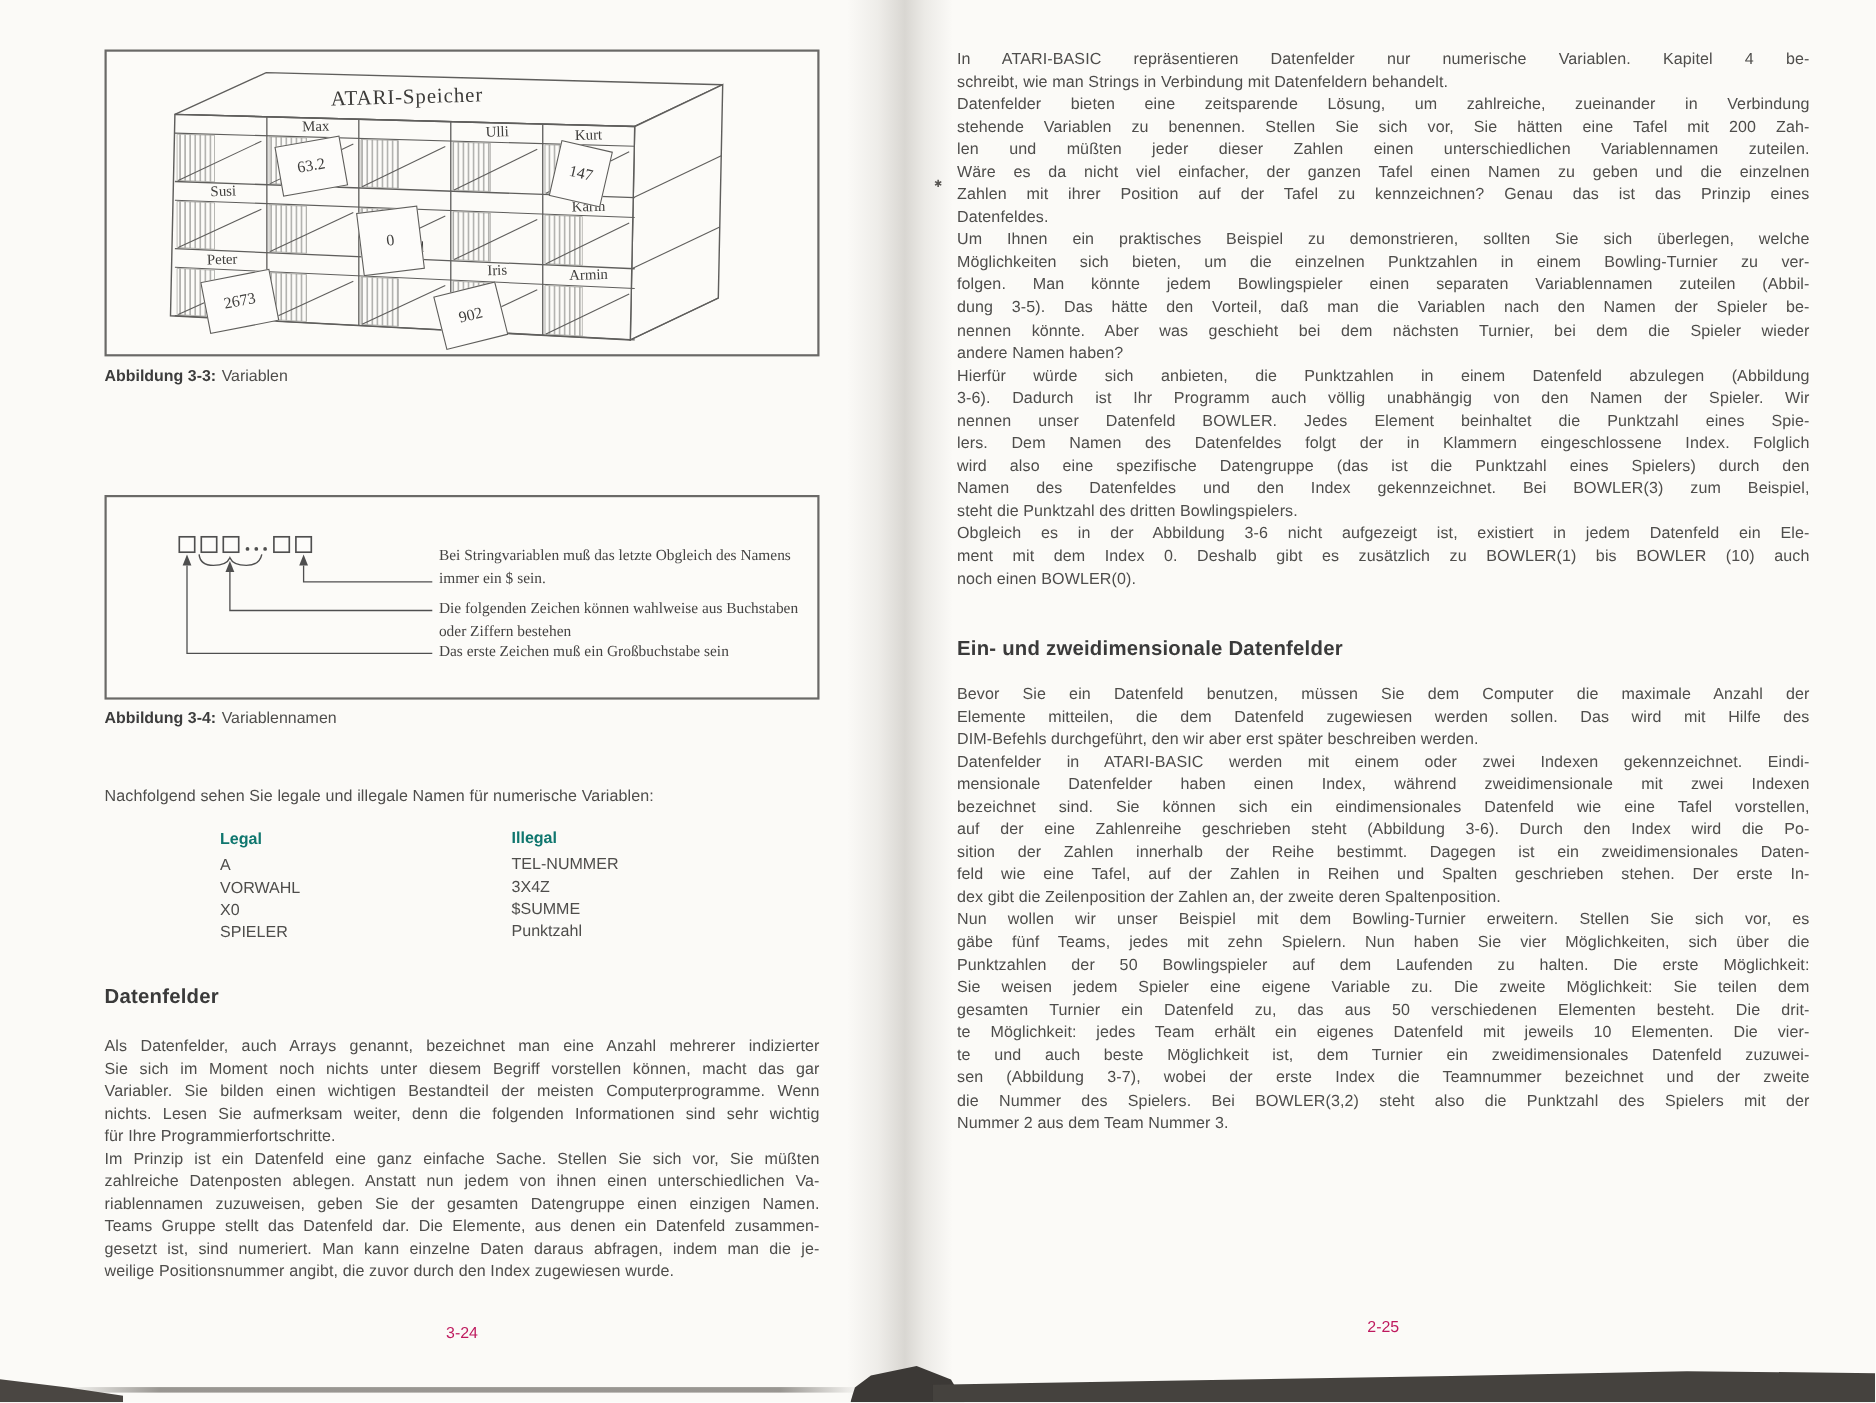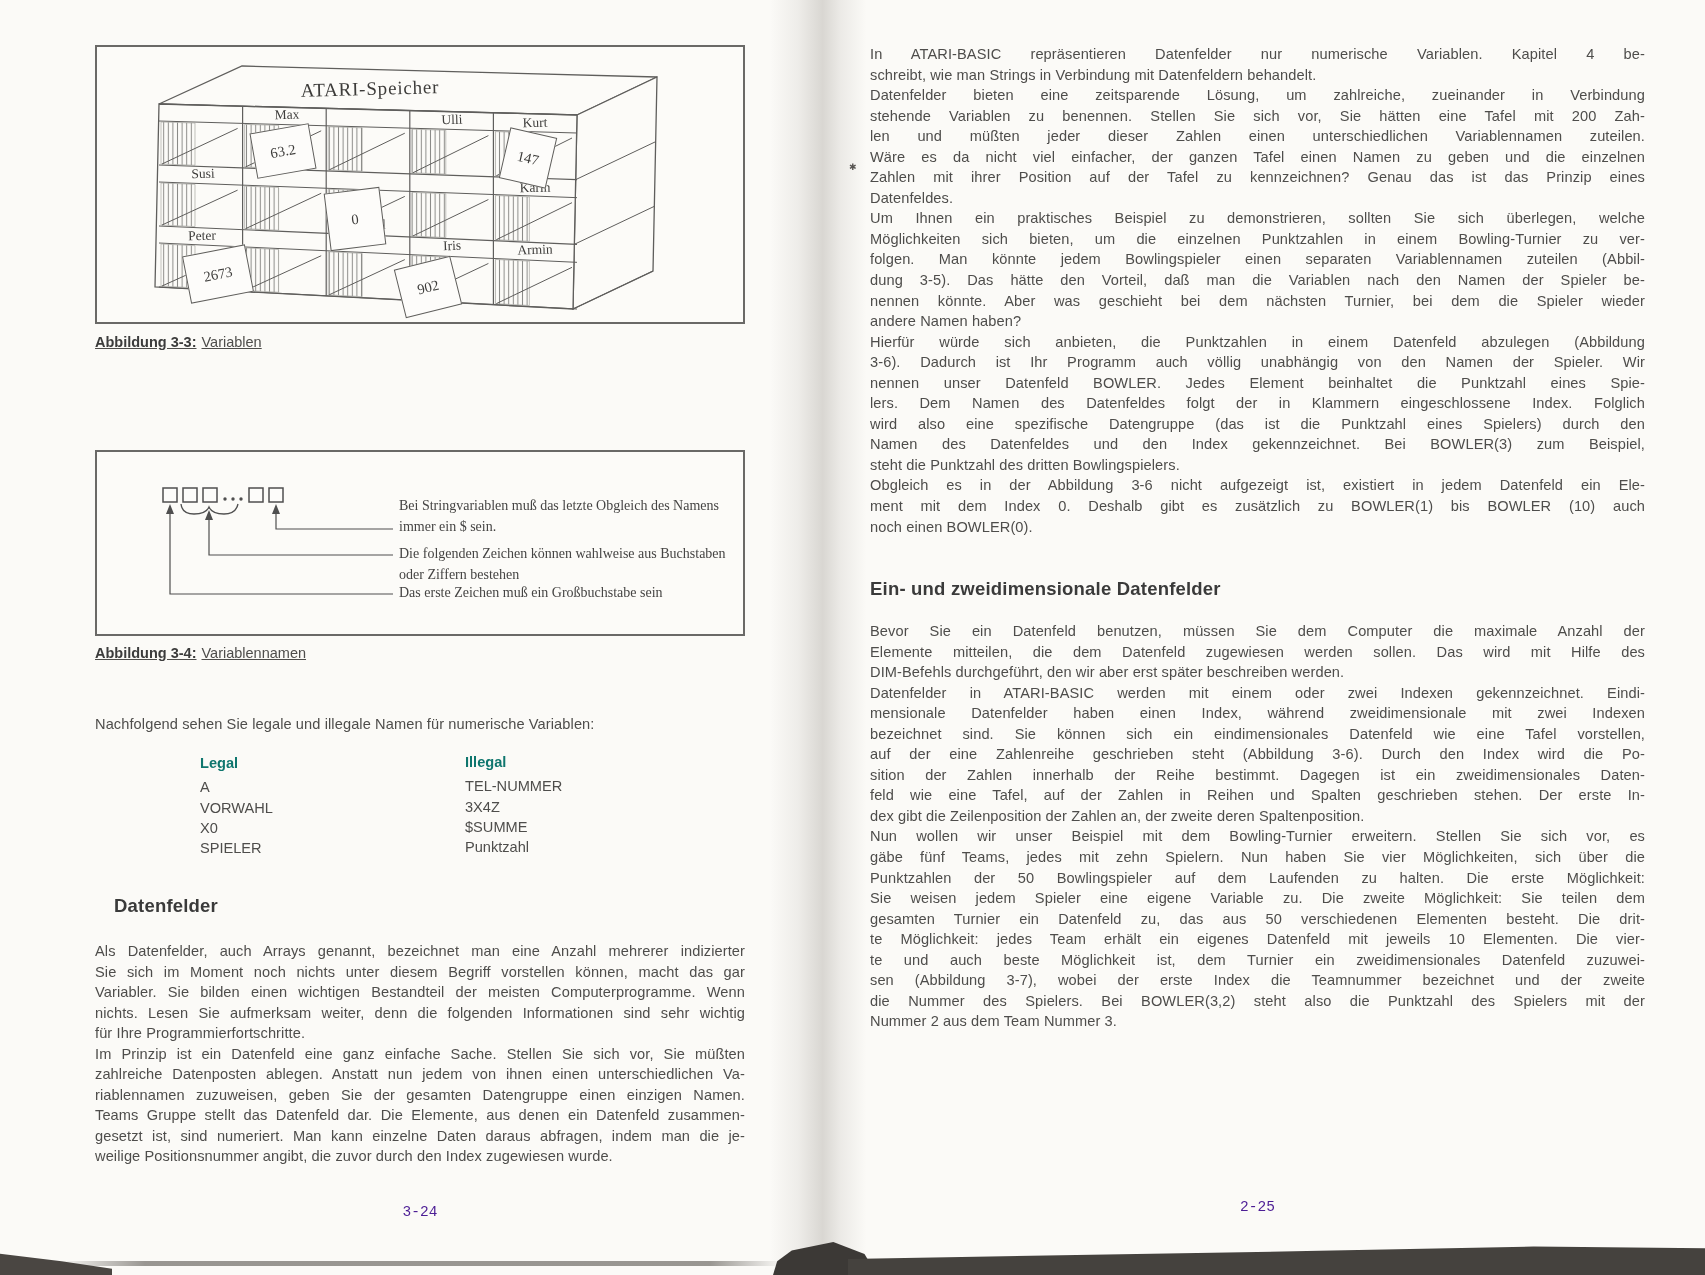--- a/index.html
+++ b/index.html
@@ -4,23 +4,23 @@
 <style>
   html,body{margin:0;padding:0;}
   #scan{position:relative;width:1705px;height:1275px;background:#fbfaf7;overflow:hidden;
         font-family:"Liberation Sans",sans-serif;color:#4e4d4b;}
   
   .bodyblock{position:absolute;font-size:14.6px;line-height:20.55px;letter-spacing:.1px;}
   .pline{text-align:justify;text-align-last:justify;white-space:normal;}
   .pline.last{text-align-last:left;}
   .plain .pline{text-align:left;text-align-last:auto;}
   .heading{position:absolute;font-size:18.5px;font-weight:bold;color:#3a3a3a;letter-spacing:.2px;}
-  .caption{position:absolute;font-size:14.5px;color:#4e4d4b;text-decoration:underline;}
+  .caption{position:absolute;font-size:14.5px;color:#4e4d4b;}
   .caption b{color:#3c3c3c;margin-right:5px;}
-  .pagenum{position:absolute;font-size:14.5px;color:#4c1d95;text-align:center;font-family:Liberation Mono, monospace;}
+  .pagenum{position:absolute;font-size:14.5px;color:#be185d;text-align:center;}
   
   .figbox{position:absolute;border:2px solid #6a6967;background:#fcfbf8;}
   .figtext{font-family:"Liberation Serif",serif;color:#454443;}
   .fig1-label{position:absolute;font-family:"Liberation Serif",serif;font-size:13.5px;color:#3f3e3c;
               transform:translate(-50%,-50%);white-space:nowrap;}
   .fig1-title{position:absolute;font-family:"Liberation Serif",serif;font-size:19px;letter-spacing:.8px;
               color:#3d3c3a;transform:translate(-50%,-50%) rotate(-1.5deg);white-space:nowrap;z-index:3;}
   .card{position:absolute;background:#fdfcfa;border:1.4px solid #5f5e5b;z-index:2;
         display:flex;align-items:center;justify-content:center;}
   .card span{font-family:"Liberation Serif",serif;font-size:14.5px;color:#3f3e3c;}
@@ -195,21 +195,21 @@
     <div class="tblcol" style="left:465px;top:752px;">
       <div class="tblhead">Illegal</div>
       <div class="plain">
           <div class="pline">TEL-NUMMER</div>
           <div class="pline">3X4Z</div>
           <div class="pline">$SUMME</div>
           <div class="pline last">Punktzahl</div>
         </div>
     </div>
 
-    <div class="heading" style="left:95px;top:895px;margin-left:19px;">Datenfelder</div>
+    <div class="heading" style="left:95px;top:895px;">Datenfelder</div>
 
     <div class="bodyblock" style="left:95px;top:941px;width:650px;">
       <div>
           <div class="pline">Als Datenfelder, auch Arrays genannt, bezeichnet man eine Anzahl mehrerer indizierter</div>
           <div class="pline">Sie sich im Moment noch nichts unter diesem Begriff vorstellen können, macht das gar</div>
           <div class="pline">Variabler. Sie bilden einen wichtigen Bestandteil der meisten Computerprogramme. Wenn</div>
           <div class="pline">nichts. Lesen Sie aufmerksam weiter, denn die folgenden Informationen sind sehr wichtig</div>
           <div class="pline last">für Ihre Programmierfortschritte.</div>
         </div>
       <div>

